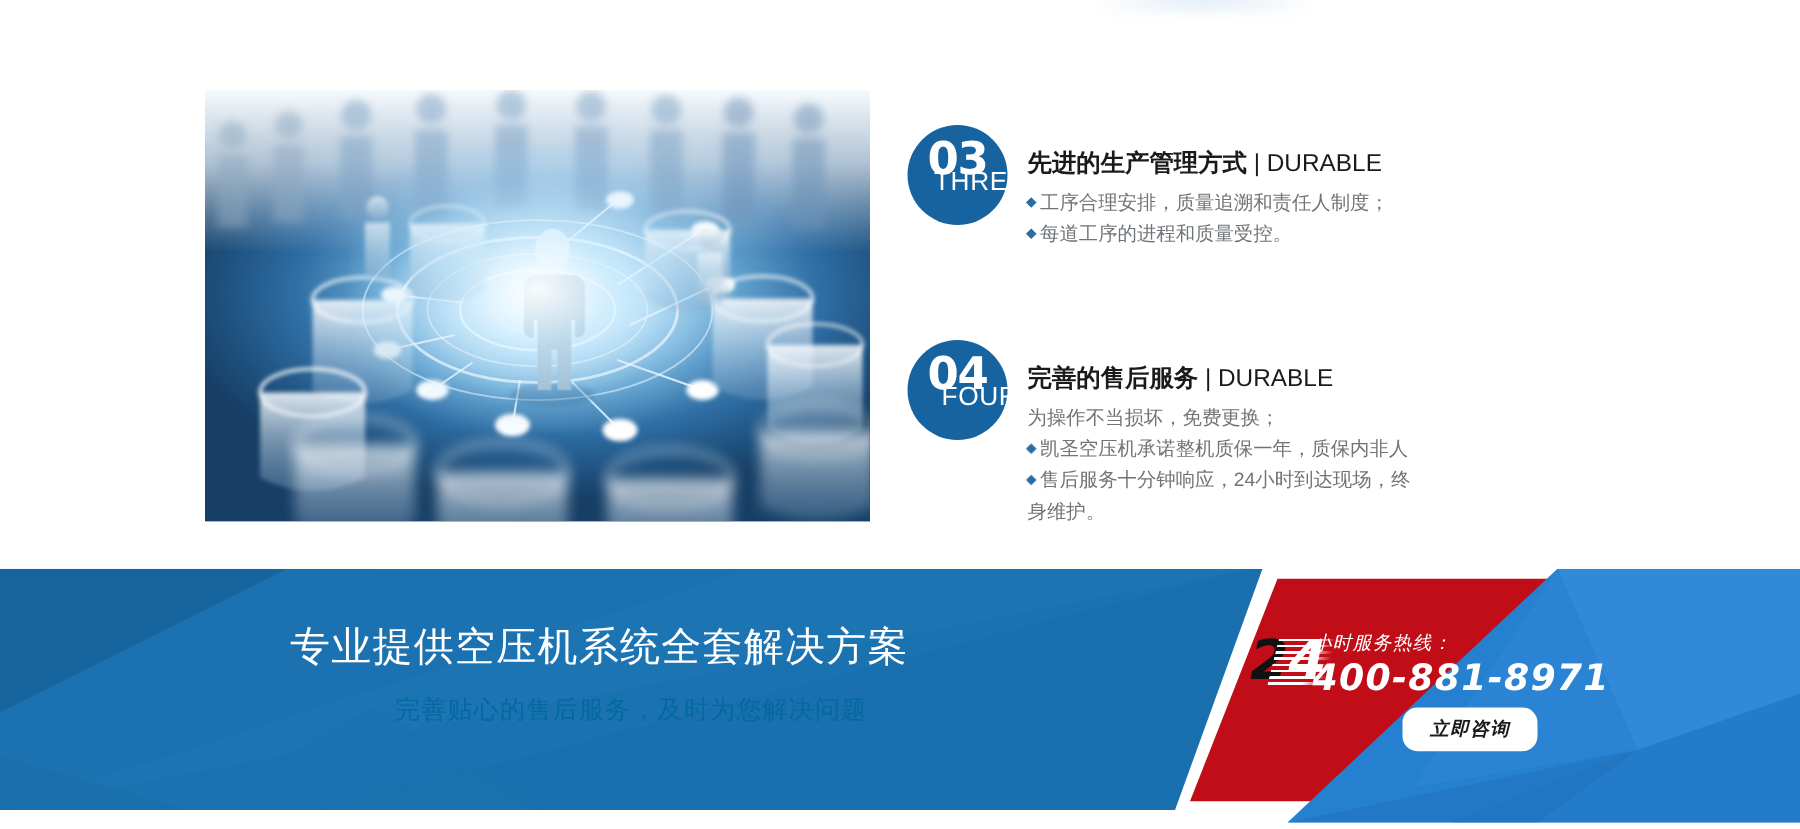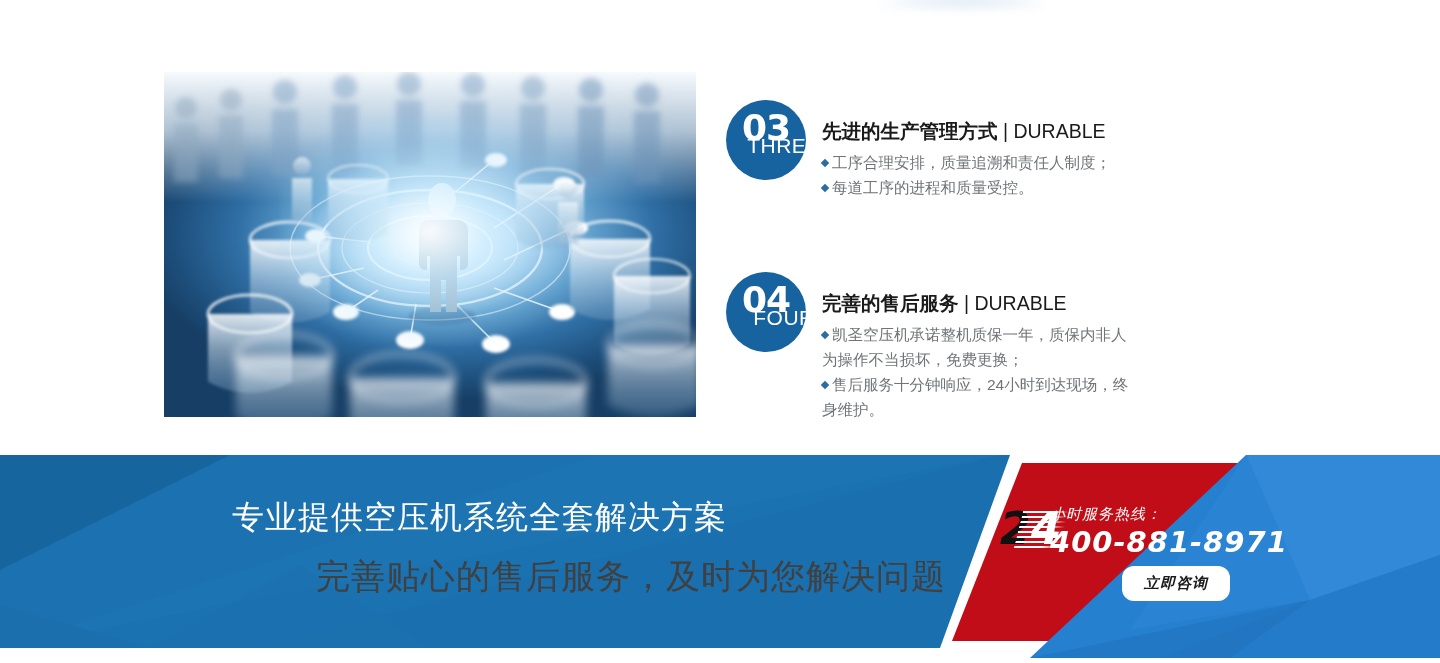--- a/index.html
+++ b/index.html
@@ -86,21 +86,21 @@
   .banner svg{position:absolute;left:0;top:0;}
 
   .btext{position:absolute;left:0;top:0;width:1440px;height:208px;}
   .bline1{
     position:absolute;left:232px;top:41px;
     color:#ffffff;font-size:32px;letter-spacing:1px;
     font-family:"DejaVu Sans",sans-serif;
   }
   .bline2{
     position:absolute;left:316px;top:99px;
-    color:#404040;font-size:34px;letter-spacing:1px;
+    color:#0369a1;font-size:20px;letter-spacing:1px;
     font-family:"DejaVu Sans",sans-serif;
   }
 
   .hotline{position:absolute;left:1000px;top:48px;}
   .h24{
     position:absolute;left:0;top:4px;
     font-size:44px;font-weight:bold;font-style:italic;line-height:44px;
     font-family:"DejaVu Sans",sans-serif;
   }
   .h24 .d2{color:#111111;}
@@ -326,22 +326,22 @@
     </div>
   </div>
 
   <div class="frow frow-2">
     <div class="badge">
       <div class="num">04</div>
       <div class="word">FOUR</div>
     </div>
     <div class="ftext">
       <div class="ftitle"><span>完善的售后服务</span><span class="en"> | </span><span class="en">DURABLE</span></div>
+      <div class="fline cont">为操作不当损坏，免费更换；</div>
       <div class="fline"><span class="dot"></span><span>凯圣空压机承诺整机质保一年，质保内非人</span></div>
-      <div class="fline cont">为操作不当损坏，免费更换；</div>
       <div class="fline"><span class="dot"></span><span>售后服务十分钟响应，24小时到达现场，终</span></div>
       <div class="fline cont">身维护。</div>
     </div>
   </div>
 </section>
 
 <section class="banner">
   <svg width="1440" height="208" viewBox="0 0 1440 208">
 
     <rect x="0" y="0" width="1440" height="193" fill="#1A6FAE"></rect>

